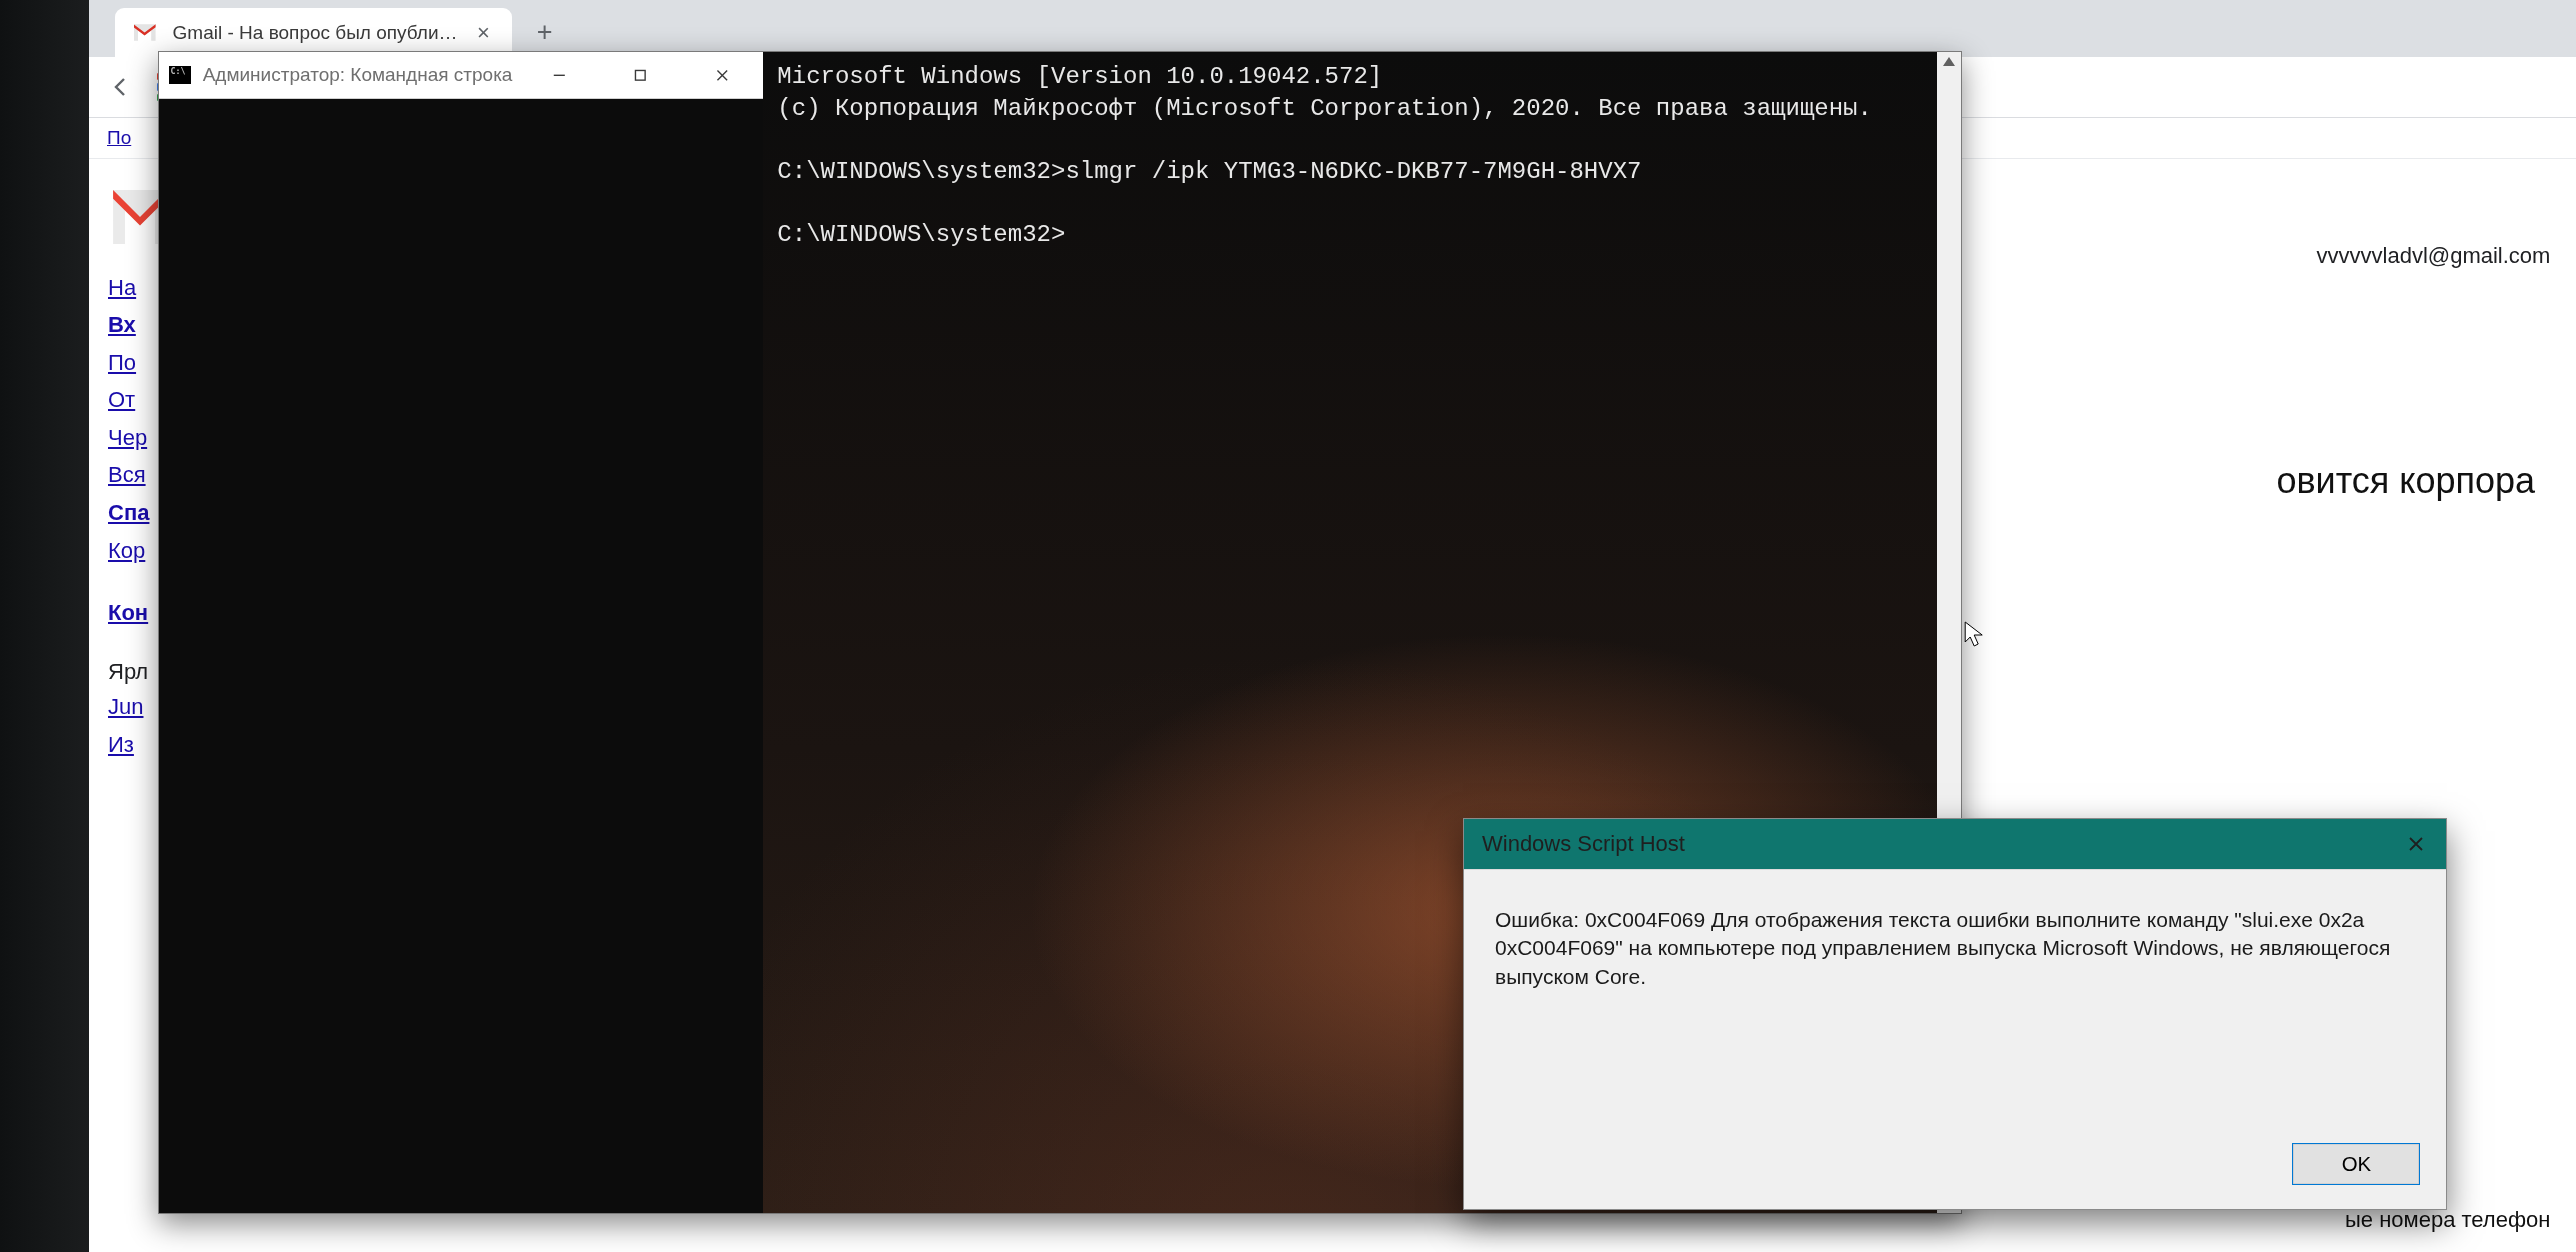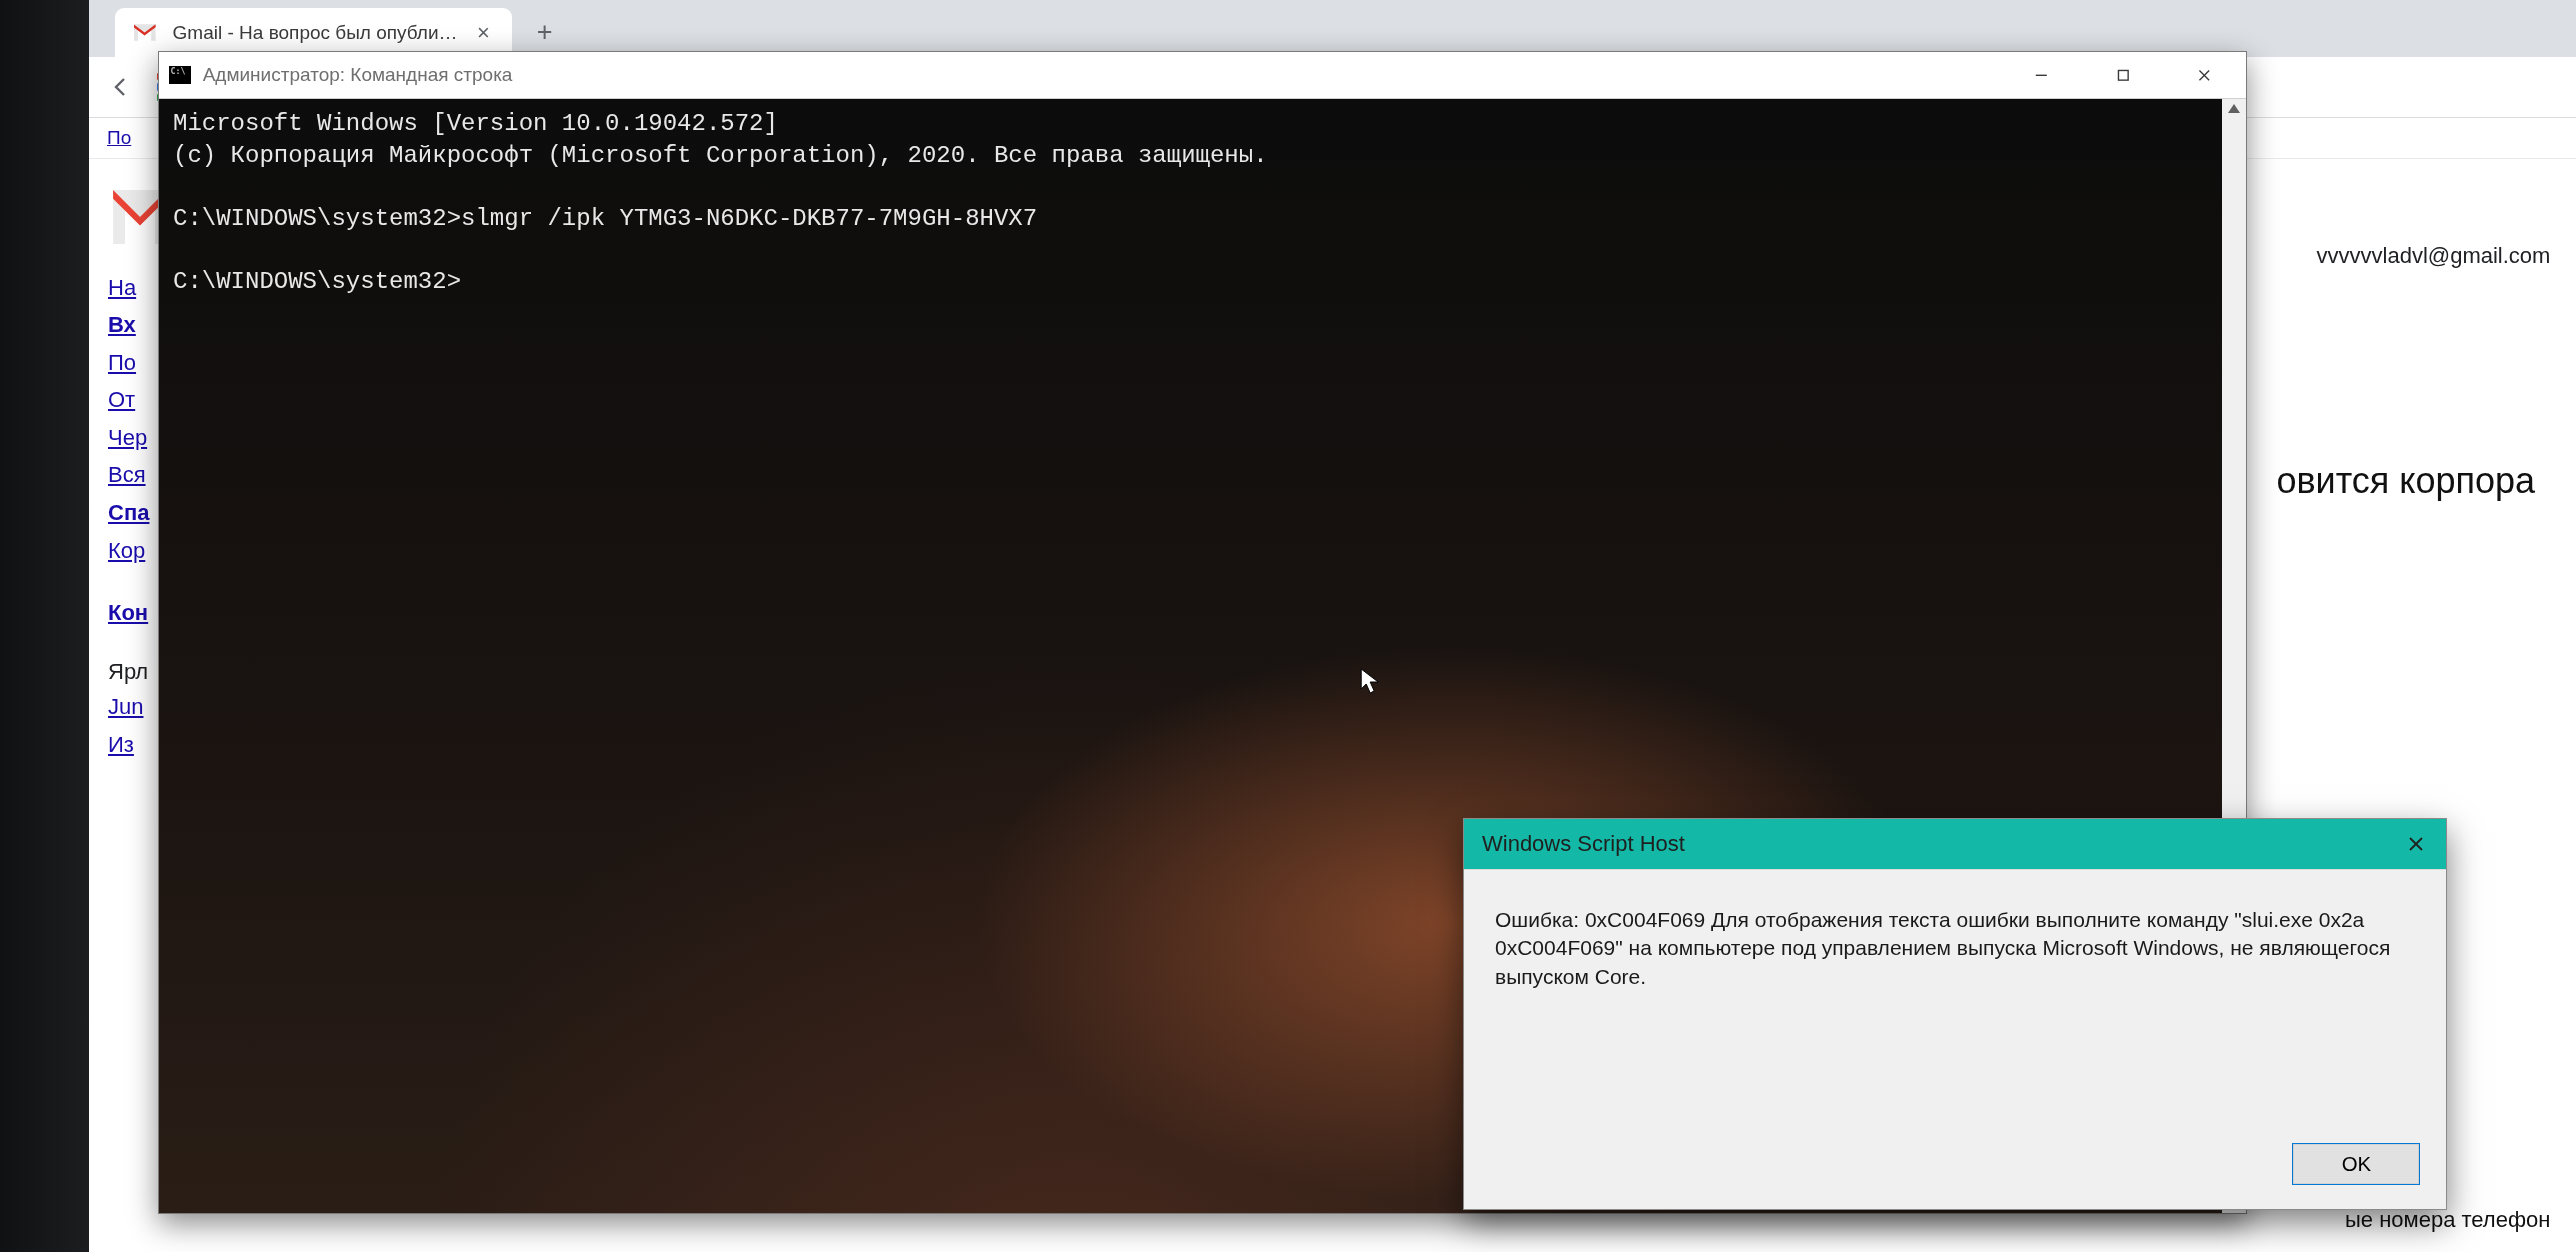--- a/index.html
+++ b/index.html
@@ -100,24 +100,24 @@
   }
   .gmail-headline-frag{
     position:absolute; right:41px; top:294px; font-size:36px; color:#111;
   }
   .gmail-footer-frag{
     position:absolute; right:25.6px; bottom:19px; font-size:22px; color:#111;
   }
 
   
   .cmd-window{
-    position:absolute; left:158px; top:51px; width:2089px; height:1163px;
+    position:absolute; left:158px; top:51px; width:1804px; height:1163px;
     background:#0c0c0c; border:0.6px solid #7a7a7a;
     box-shadow:0 10.2px 28px rgba(0,0,0,.45);
-    display:flex; flex-direction:column;
+    display:flex; flex-direction:row;
   }
   .cmd-titlebar{
     height:47px;background:#ffffff;color:#6b6b6b;
     display:flex;align-items:center;padding:0 6.4px 0 10.2px;
     border-bottom:0.6px solid #d0d0d0; gap:11.5px;
   }
   .cmd-icon{
     width:22px;height:18px;background:#000;position:relative;
   }
   .cmd-icon::after{
@@ -153,21 +153,21 @@
   .cursor-pointer svg{width:100%;height:100%}
 
   
   .wsh{
     position:absolute; left:1463px; top:818px; width:984px; height:392px;
     background:#f0f0f0; border:0.6px solid #8a8a8a;
     box-shadow:0 12.8px 32px rgba(0,0,0,.5);
     display:flex; flex-direction:column;
   }
   .wsh-titlebar{
-    height:51px;background:#14b8a6;border-bottom:0.6px solid #dcdcdc;
+    height:51px;background:#0f766e;border-bottom:0.6px solid #dcdcdc;
     display:flex;align-items:center;justify-content:space-between;
     padding:0 11.5px 0 18px;
   }
   .wsh-title{font-size:22px;color:#1f1f1f}
   .wsh-close{width:38px;height:38px;display:flex;align-items:center;justify-content:center}
   .wsh-close svg{width:18px;height:18px;stroke:#1f1f1f;stroke-width:2.4;fill:none}
   .wsh-body{
     flex:1; padding:36px 31px 15.3px 31px; font-size:21px; line-height:1.35; color:#1a1a1a;
   }
   .wsh-buttons{

